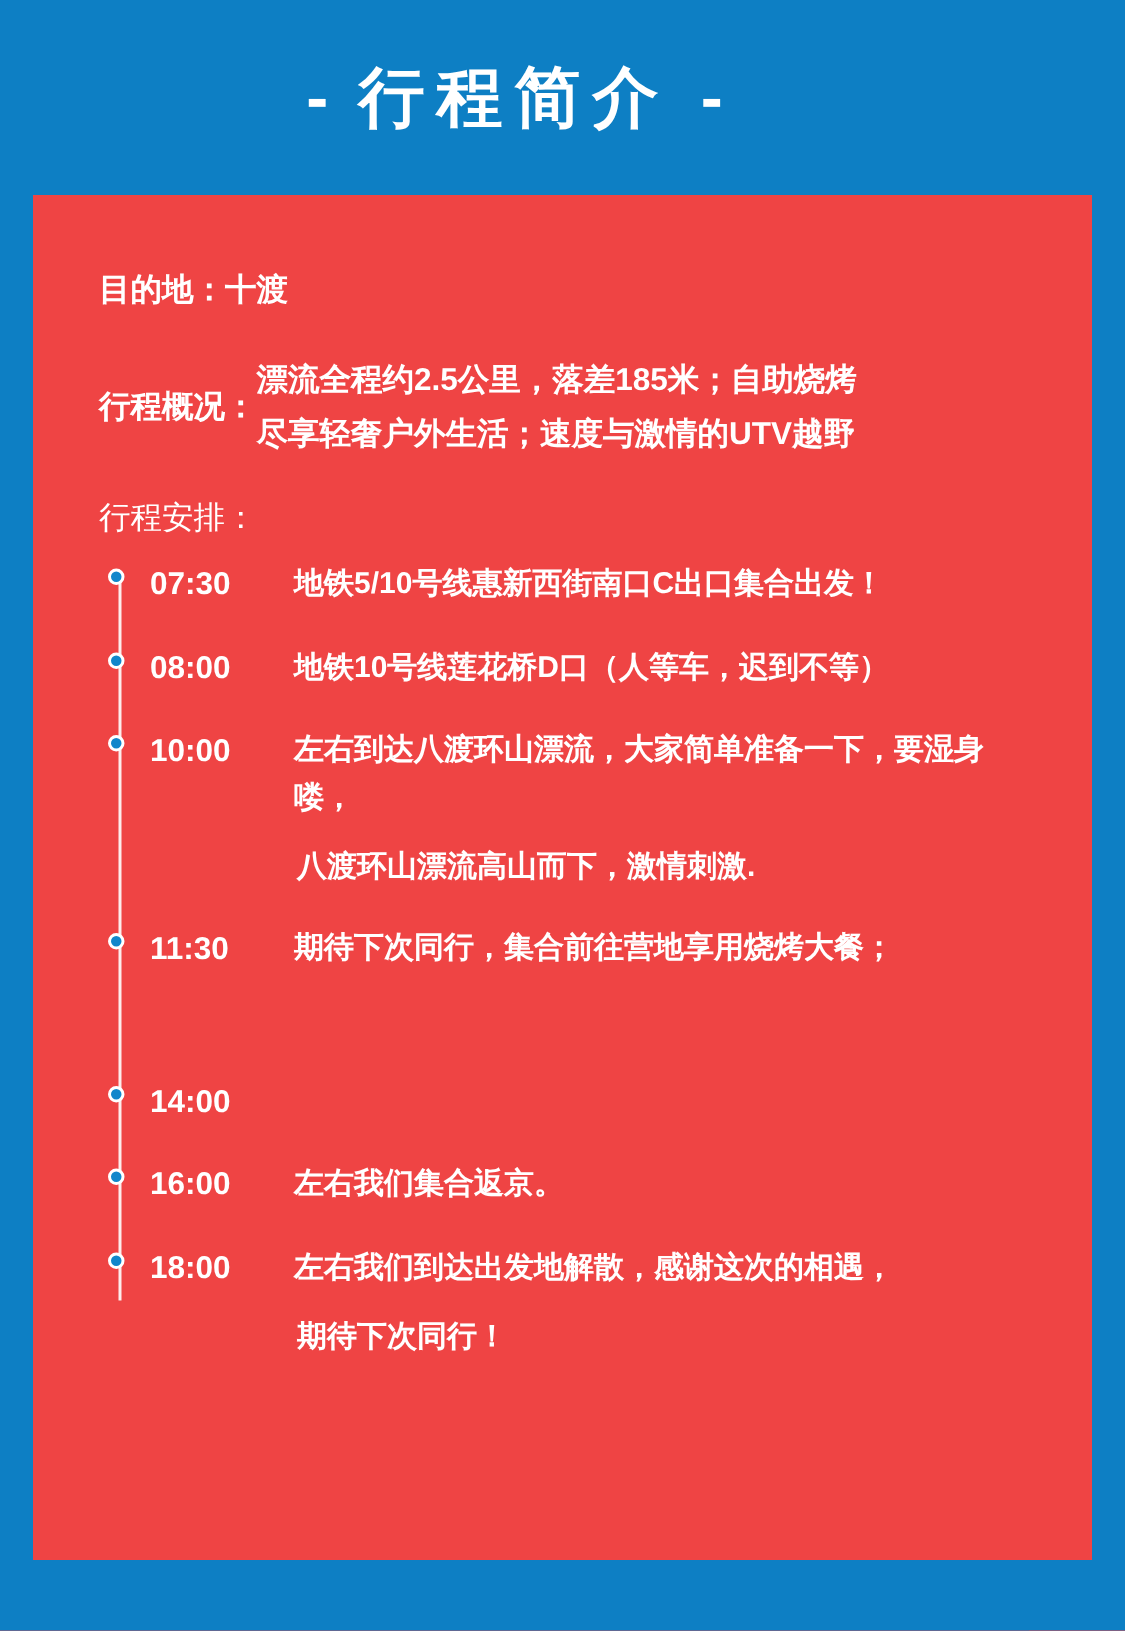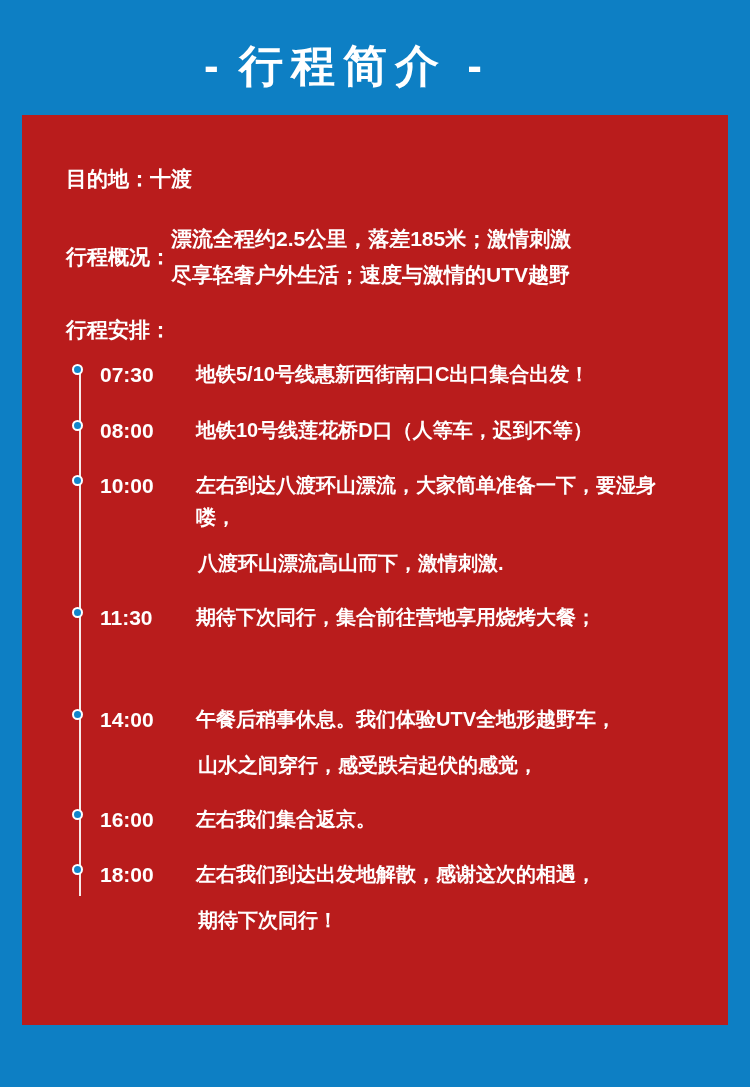--- a/index.html
+++ b/index.html
@@ -34,24 +34,24 @@
     display: inline-block;
   }
   .header-title .dash {
     font-weight: bold;
     letter-spacing: 0;
   }
   
   .panel {
     position: absolute;
     left: 22px;
-    top: 115px;
+    top: 130px;
     width: 706px;
     height: 910px;
-    background: #b91c1c;
+    background: #ef4444;
     box-sizing: border-box;
     padding: 48px 40px 20px 44px;
   }
   .meta-row {
     margin-bottom: 26px;
     color: #ffffff;
     font-size: 21px;
     font-weight: bold;
     line-height: 1.5;
   }
@@ -75,21 +75,21 @@
   }
   .meta-overview .ov-lines {
     font-size: 21px;
     line-height: 1.75;
     font-weight: bold;
     color: #ffffff;
   }
   .schedule-label {
     color: #ffffff;
     font-size: 21px;
-    font-weight: bold;
+    font-weight: normal;
     margin-bottom: 14px;
   }
   
   .timeline {
     position: relative;
     margin-left: 6px;
     padding-left: 28px;
   }
   .timeline-line {
     position: absolute;
@@ -158,21 +158,21 @@
 
   <div class="panel">
 
     <div class="meta-row">
       <span class="meta-label">目的地：</span><span class="meta-value">十渡</span>
     </div>
 
     <div class="meta-overview">
       <span class="meta-label">行程概况：</span>
       <span class="ov-lines">
-        <span>漂流全程约2.5公里，落差185米；激情刺激</span><br>
+        <span>漂流全程约2.5公里，落差185米；自助烧烤</span><br>
         <span>尽享轻奢户外生活；速度与激情的UTV越野</span>
       </span>
     </div>
 
     <div class="schedule-label">行程安排：</div>
 
     <div class="timeline">
       <div class="timeline-line"></div>
 
       <div class="tl-item">
@@ -215,24 +215,20 @@
           </div>
         </div>
       </div>
 
       <div class="spacer-gap"></div>
 
       <div class="tl-item">
         <span class="tl-dot"></span>
         <div class="tl-row">
           <div class="tl-time">14:00</div>
-          <div class="tl-text">
-            <span>午餐后稍事休息。我们体验UTV全地形越野车，</span>
-            <span class="line2">山水之间穿行，感受跌宕起伏的感觉，</span>
-          </div>
         </div>
       </div>
 
       <div class="tl-item">
         <span class="tl-dot"></span>
         <div class="tl-row">
           <div class="tl-time">16:00</div>
           <div class="tl-text">
             <span>左右我们集合返京。</span>
           </div>

